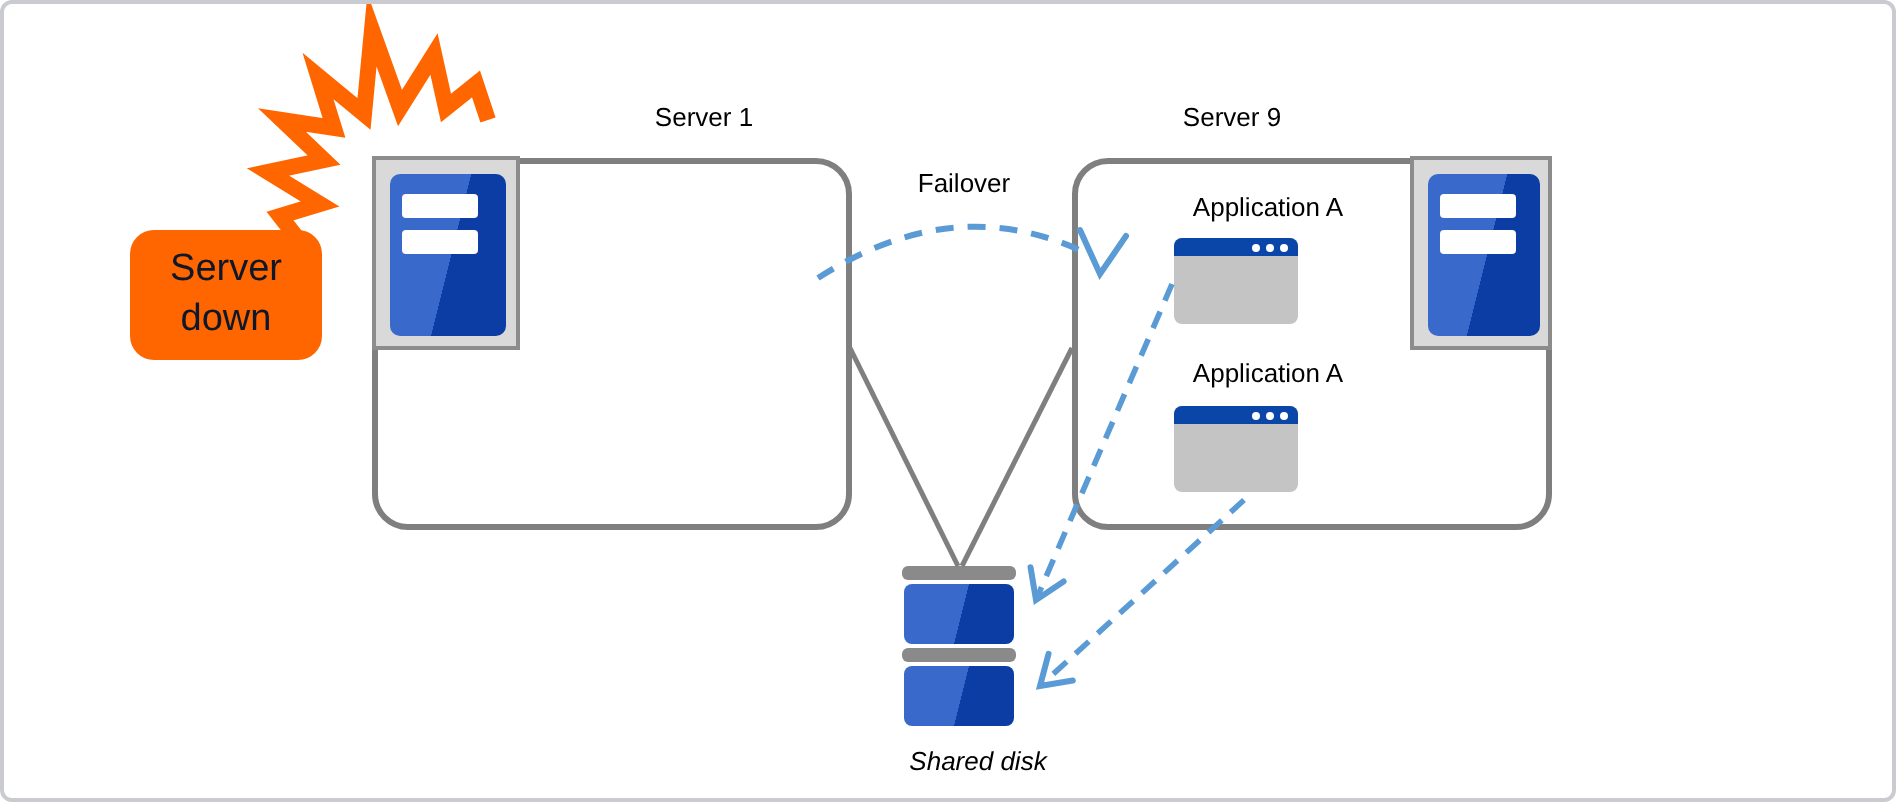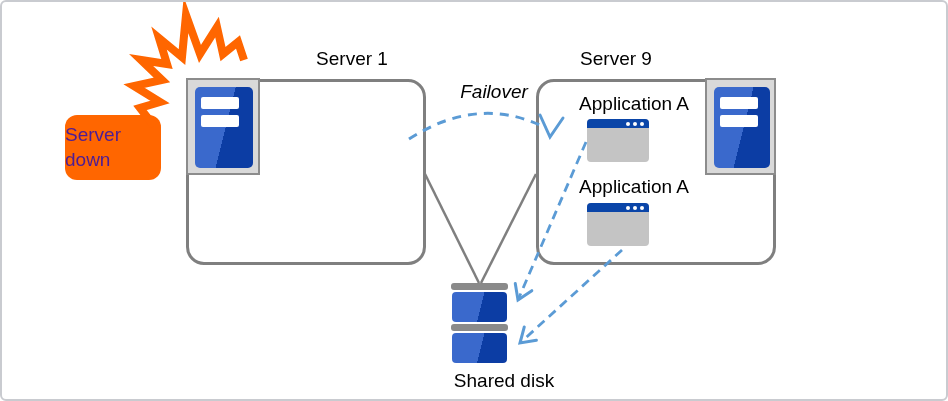--- a/index.html
+++ b/index.html
@@ -21,37 +21,38 @@
     position: absolute;
     border: 3px solid #7f7f7f;
     border-radius: 18px;
     background: #ffffff;
     z-index: 1;
   }
 
   
   .diagram-label {
     position: absolute;
-    font-size: 19px;
+    font-size: 13px;
     line-height: 22px;
     white-space: nowrap;
     transform: translateX(-50%);
     z-index: 6;
   }
 
   
   .badge {
     position: absolute;
     left: 63px; top: 113px;
     width: 96px; height: 65px;
     background: #ff6600;
     border-radius: 12px;
-    color: #4c1d95;
+    color: #0f172a;
     font-size: 19px;
     line-height: 25px;
+    text-align: center;
     padding-top: 7px;
     z-index: 4;
   }
 
   
   .server-icon {
     position: absolute;
     width: 74px; height: 97px;
     background: #d9d9d9;
     border: 2px solid #8c8c8c;
@@ -130,24 +131,24 @@
 </head>
 <body>
 
 <div class="canvas">
 
   <div class="group-box" style="left:184px; top:77px; width:240px; height:186px;"></div>
   <div class="group-box" style="left:534px; top:77px; width:240px; height:186px;"></div>
 
   <div class="diagram-label" style="left:350px; top:46px;">Server 1</div>
   <div class="diagram-label" style="left:614px; top:46px;">Server 9</div>
-  <div class="diagram-label" style="left:492px; top:79px;font-style:italic;">Failover</div>
+  <div class="diagram-label" style="left:480px; top:79px;">Failover</div>
   <div class="diagram-label" style="left:632px; top:91px;">Application A</div>
   <div class="diagram-label" style="left:632px; top:174px;">Application A</div>
-  <div class="diagram-label" style="left:502px; top:368px;">Shared disk</div>
+  <div class="diagram-label" style="left:487px; top:368px;font-style:italic;">Shared disk</div>
 
   <div class="badge">Server down</div>
 
   <div class="server-icon" style="left:184px; top:76px;">
     <div class="server-blue">
       <span class="server-slot s1"></span>
       <span class="server-slot s2"></span>
     </div>
   </div>
   <div class="server-icon" style="left:703px; top:76px; width:71px;">

